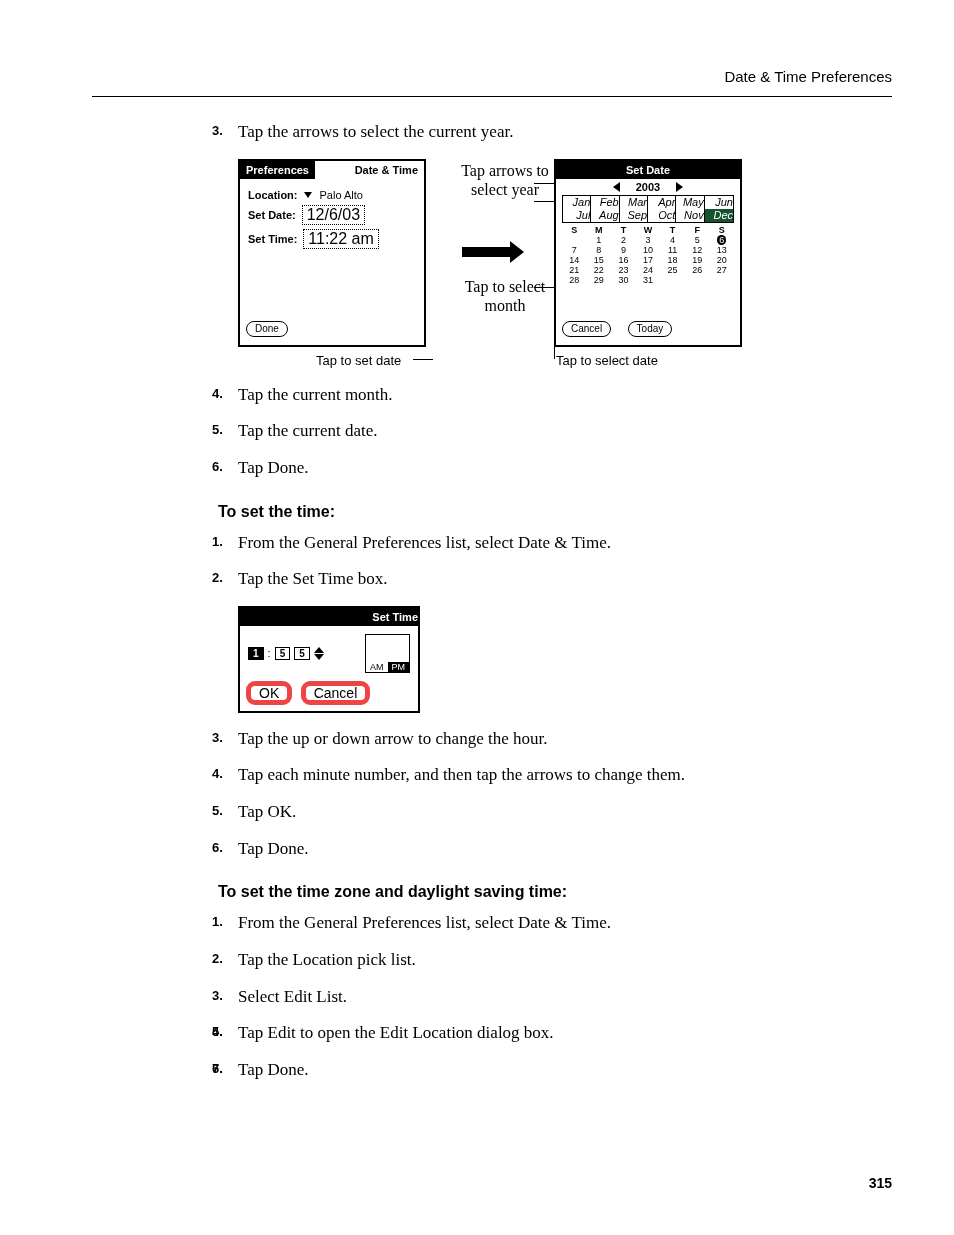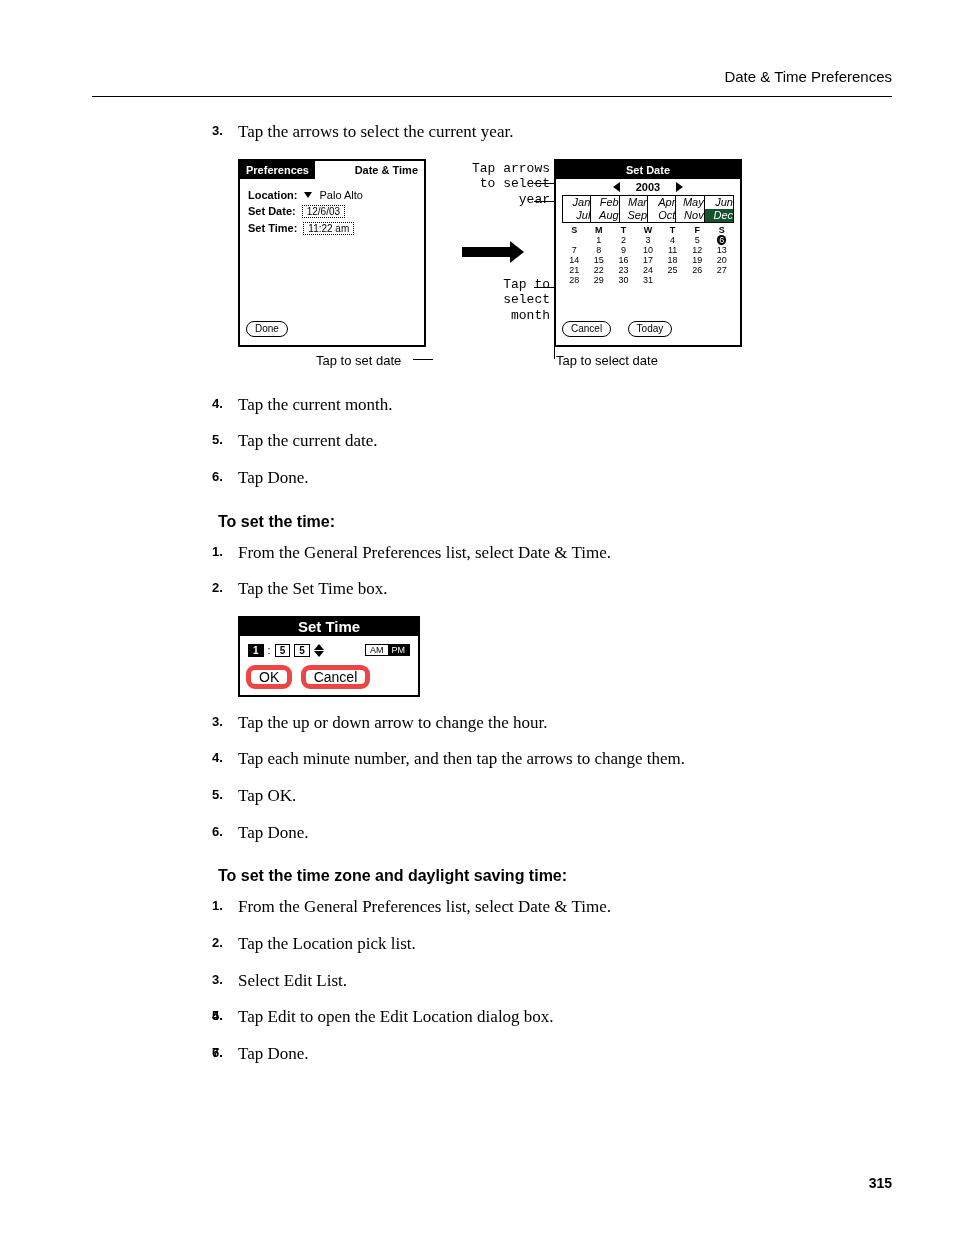--- a/index.html
+++ b/index.html
@@ -60,21 +60,21 @@
     position:absolute;
     bottom:44px;right:62px;
     font-family:Arial,Helvetica,sans-serif;
     font-weight:bold;
     font-size:14px;
   }
 
   
   .fig1{
     position:relative;
-    margin:14px 0 24px 20px;
+    margin:14px 0 14px 20px;
     height:210px;
   }
   .palm{
     position:absolute;
     width:184px;height:184px;
     border:2px solid #000;
     background:#fff;
     font-family:Arial,Helvetica,sans-serif;
   }
   .palm .titlebar{
@@ -99,21 +99,21 @@
   .palm .formrow{
     font-size:11px;
     padding:2px 8px;
     display:flex;gap:6px;align-items:center;
   }
   .palm .formrow .lbl{font-weight:bold;}
   .palm .dotted-box{
     display:inline-block;
     border:1px dotted #000;
     padding:0 4px;
-    font-size:10px;
+    font-size:16px;
   }
   .palm .pill{
     display:inline-block;
     border:1px solid #000;
     border-radius:9px;
     padding:0 8px;
     font-size:10px;
     line-height:14px;
     margin:4px 6px;
   }
@@ -146,24 +146,24 @@
   .big-right-arrow:after{
     content:"";
     position:absolute;right:-14px;top:-6px;
     width:0;height:0;
     border-top:11px solid transparent;
     border-bottom:11px solid transparent;
     border-left:14px solid #000;
   }
   .annot{
     position:absolute;
-    font-family:Liberation Mono, monospace;
-    font-size:13px;
+    font-family:Liberation Serif, serif;
+    font-size:16px;
     line-height:1.2;
-    text-align:right;
+    text-align:center;
   }
   .lead{
     position:absolute;background:#000;height:1px;
   }
   .under-annot{
     display:block;
     font-family:Arial,Helvetica,sans-serif;
     font-size:13px;
   }
 
@@ -204,35 +204,35 @@
 
   
   .fig2{margin:14px 0 14px 20px;}
   .settime{
     border:2px solid #000;
     width:178px;
     font-family:Arial,Helvetica,sans-serif;
   }
   .settime .tb{
     background:#000;color:#fff;
-    text-align:center;font-size:15px;font-weight:bold;
+    text-align:right;font-size:11px;font-weight:bold;
     line-height:18px;
   }
   .settime .row{
     display:flex;gap:4px;align-items:center;
     padding:8px 8px;font-size:11px;
   }
   .digit-box{border:1px solid #000;padding:0 4px;font-weight:bold;font-size:10px;}
   .digit-box.inv{background:#000;color:#fff;}
   .updown{display:flex;flex-direction:column;gap:1px;}
   .updown span{width:0;height:0;border-left:5px solid transparent;border-right:5px solid transparent;}
   .updown .up{border-bottom:6px solid #000;}
   .updown .down{border-top:6px solid #000;}
   .ampm{display:flex;border:1px solid #000;font-size:9px;margin-left:auto;}
-  .ampm span{padding:0 4px;}
+  .ampm span{padding:0 4px;margin-top:27px;}
   .ampm .sel{background:#000;color:#fff;}
   .settime .buttons{padding:0 6px 6px;}
   .settime .pill{
     display:inline-block;border:5px solid #ef4444;border-radius:9px;
     padding:0 8px;font-size:14px;line-height:14px;margin-right:4px;
   }
 </style>
 </head>
 <body>
 

